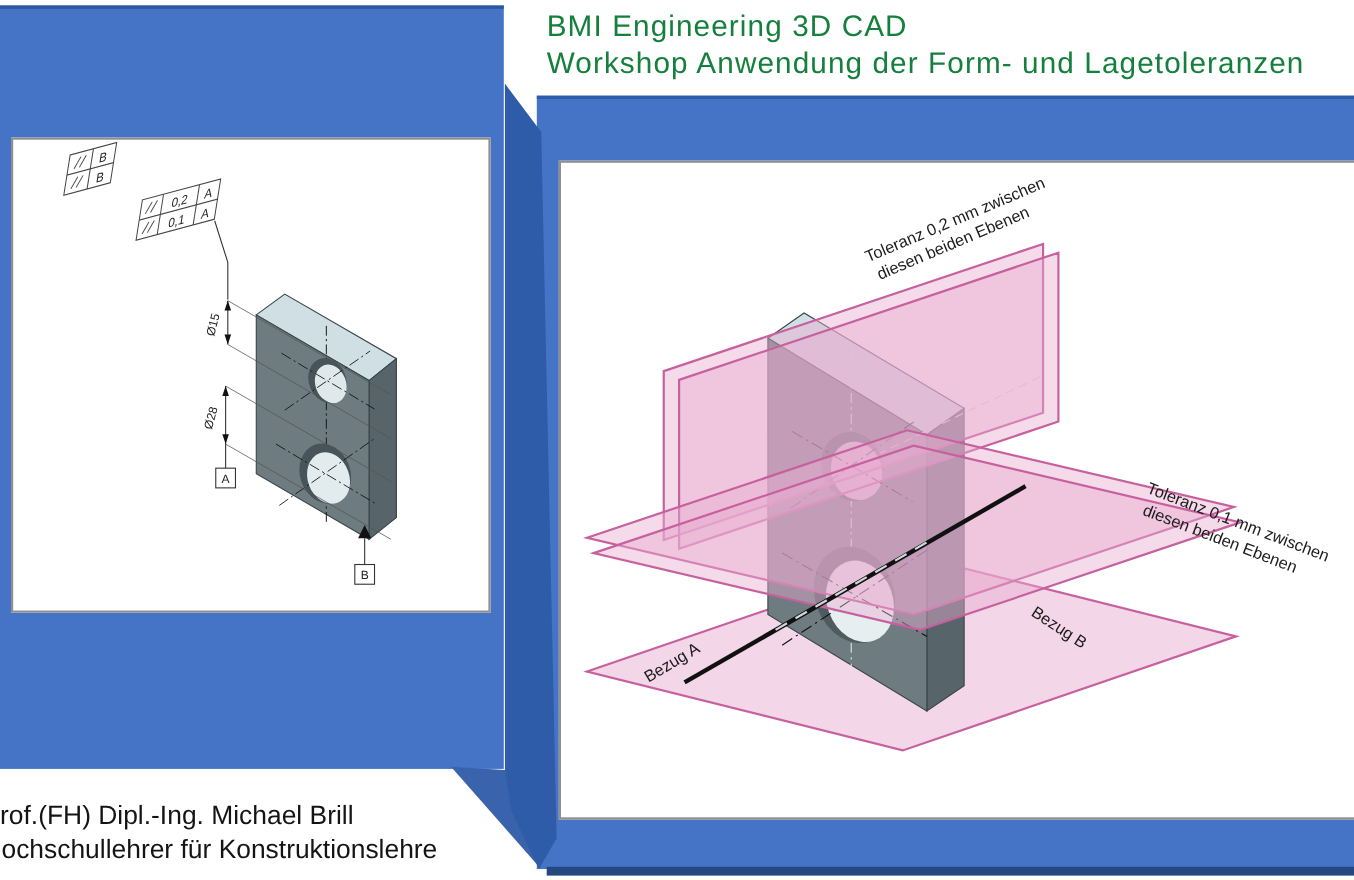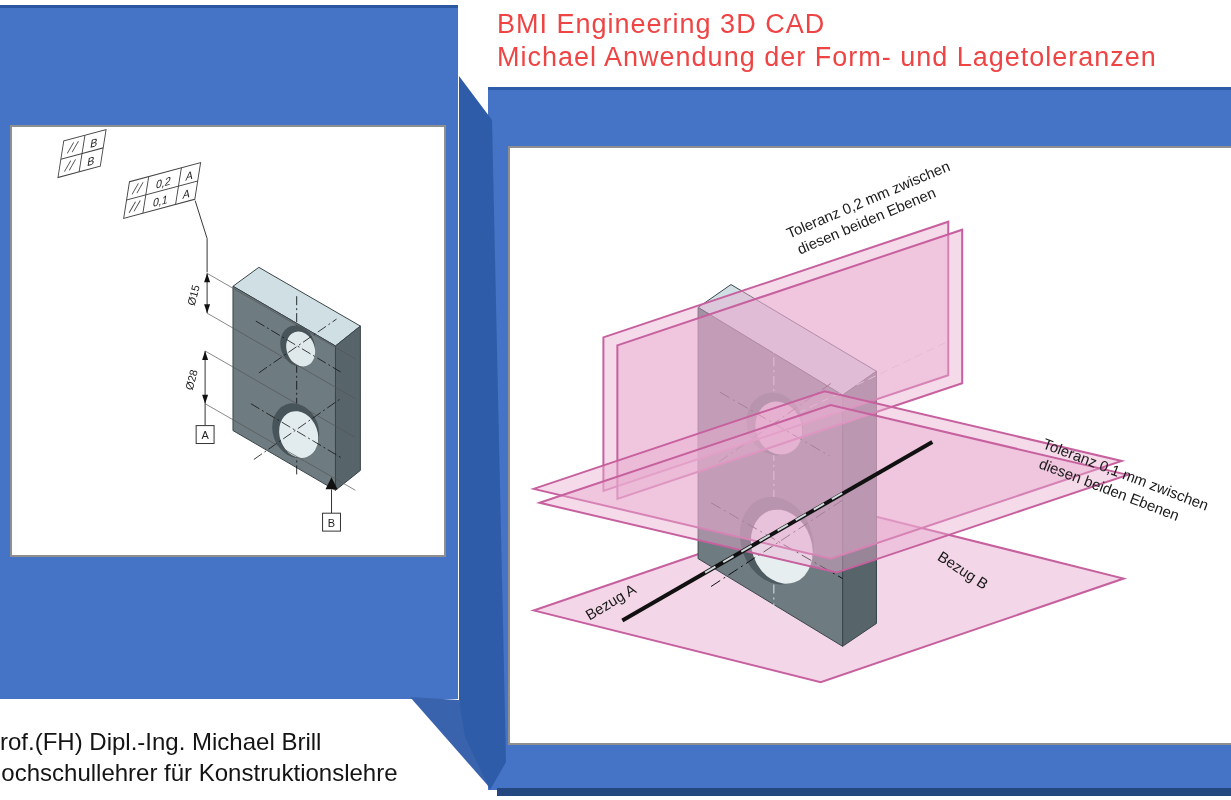--- a/index.html
+++ b/index.html
@@ -13,21 +13,21 @@
   #sheet-left{left:0;top:5px;width:458px;height:694px;border-top:3px solid #2b57a0;box-sizing:border-box;z-index:3;}
   #sheet-right{left:488px;top:87px;width:743px;height:703px;border-top:3px solid #2e5ca8;box-sizing:border-box;z-index:1;}
   #bottom-strip{position:absolute;left:497px;top:788px;width:734px;height:8px;background:#24477f;z-index:2;}
   #fold-svg{position:absolute;left:400px;top:60px;width:160px;height:740px;z-index:4;}
   .panel{position:absolute;background:#ffffff;border:2px solid #8f8f8f;box-sizing:border-box;}
   #panel-2d{left:10px;top:125px;width:436px;height:432px;z-index:5;}
   #panel-3d{left:508px;top:146px;width:732px;height:599px;z-index:5;}
   .panel svg{display:block;width:100%;height:100%;}
   #title-block{
     position:absolute;left:497px;top:8px;z-index:6;
-    font-size:27px;line-height:33px;letter-spacing:1px;white-space:nowrap;color:#ef4444;
+    font-size:27px;line-height:33px;letter-spacing:1px;white-space:nowrap;color:#15803d;
   }
   #author-block{
     position:absolute;left:-16px;top:726px;z-index:6;
     font-size:24px;line-height:31px;white-space:nowrap;color:#141414;
   }
   svg text{font-family:"Liberation Sans",sans-serif;}
 </style>
 </head>
 <body>
 
@@ -35,21 +35,21 @@
 <div id="sheet-right" class="sheet"></div>
 <div id="bottom-strip"></div>
 
 <svg id="fold-svg" viewBox="0 0 160 740">
   <polygon points="10,637 59,640 90,728" fill="#3a63ad"></polygon>
   <polygon points="59,16 92,60 106,702 90,730 65,677 59,640" fill="#2e5ca8"></polygon>
 </svg>
 
 <div id="title-block">
   <div>BMI Engineering 3D CAD</div>
-  <div>Michael Anwendung der Form- und Lagetoleranzen</div>
+  <div>Workshop Anwendung der Form- und Lagetoleranzen</div>
 </div>
 
 <div id="author-block">
   <div>Prof.(FH) Dipl.-Ing. Michael Brill</div>
   <div>Hochschullehrer für Konstruktionslehre</div>
 </div>
 
 <div id="panel-2d" class="panel">
 <svg viewBox="0 0 434 430">
 

